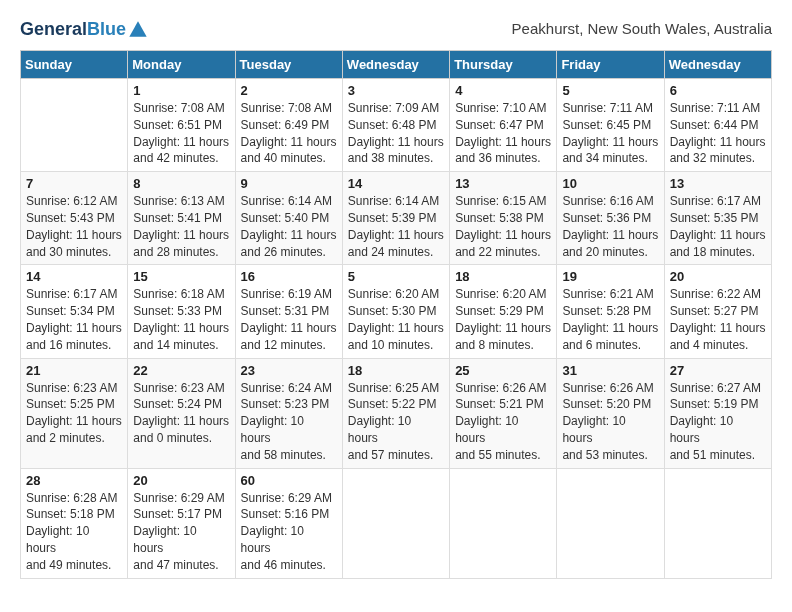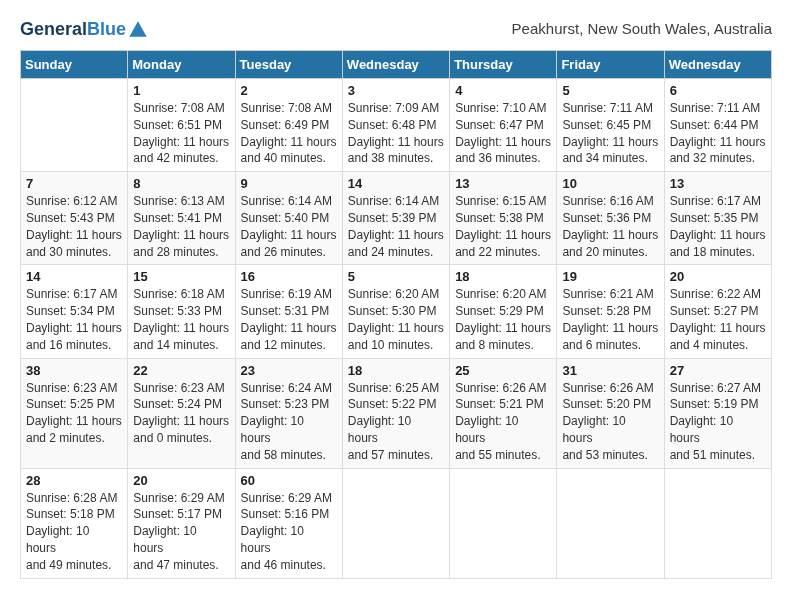--- a/index.html
+++ b/index.html
@@ -201,21 +201,21 @@
           <div class="day-number">19</div>
           <div class="day-info">Sunrise: 6:21 AM<br>Sunset: 5:28 PM<br>Daylight: 11 hours<br>and 6 minutes.</div>
         </td>
         <td>
           <div class="day-number">20</div>
           <div class="day-info">Sunrise: 6:22 AM<br>Sunset: 5:27 PM<br>Daylight: 11 hours<br>and 4 minutes.</div>
         </td>
       </tr>
       <tr>
         <td>
-          <div class="day-number">38</div>
+          <div class="day-number">21</div>
           <div class="day-info">Sunrise: 6:23 AM<br>Sunset: 5:25 PM<br>Daylight: 11 hours<br>and 2 minutes.</div>
         </td>
         <td>
           <div class="day-number">22</div>
           <div class="day-info">Sunrise: 6:23 AM<br>Sunset: 5:24 PM<br>Daylight: 11 hours<br>and 0 minutes.</div>
         </td>
         <td>
           <div class="day-number">23</div>
           <div class="day-info">Sunrise: 6:24 AM<br>Sunset: 5:23 PM<br>Daylight: 10 hours<br>and 58 minutes.</div>
         </td>

